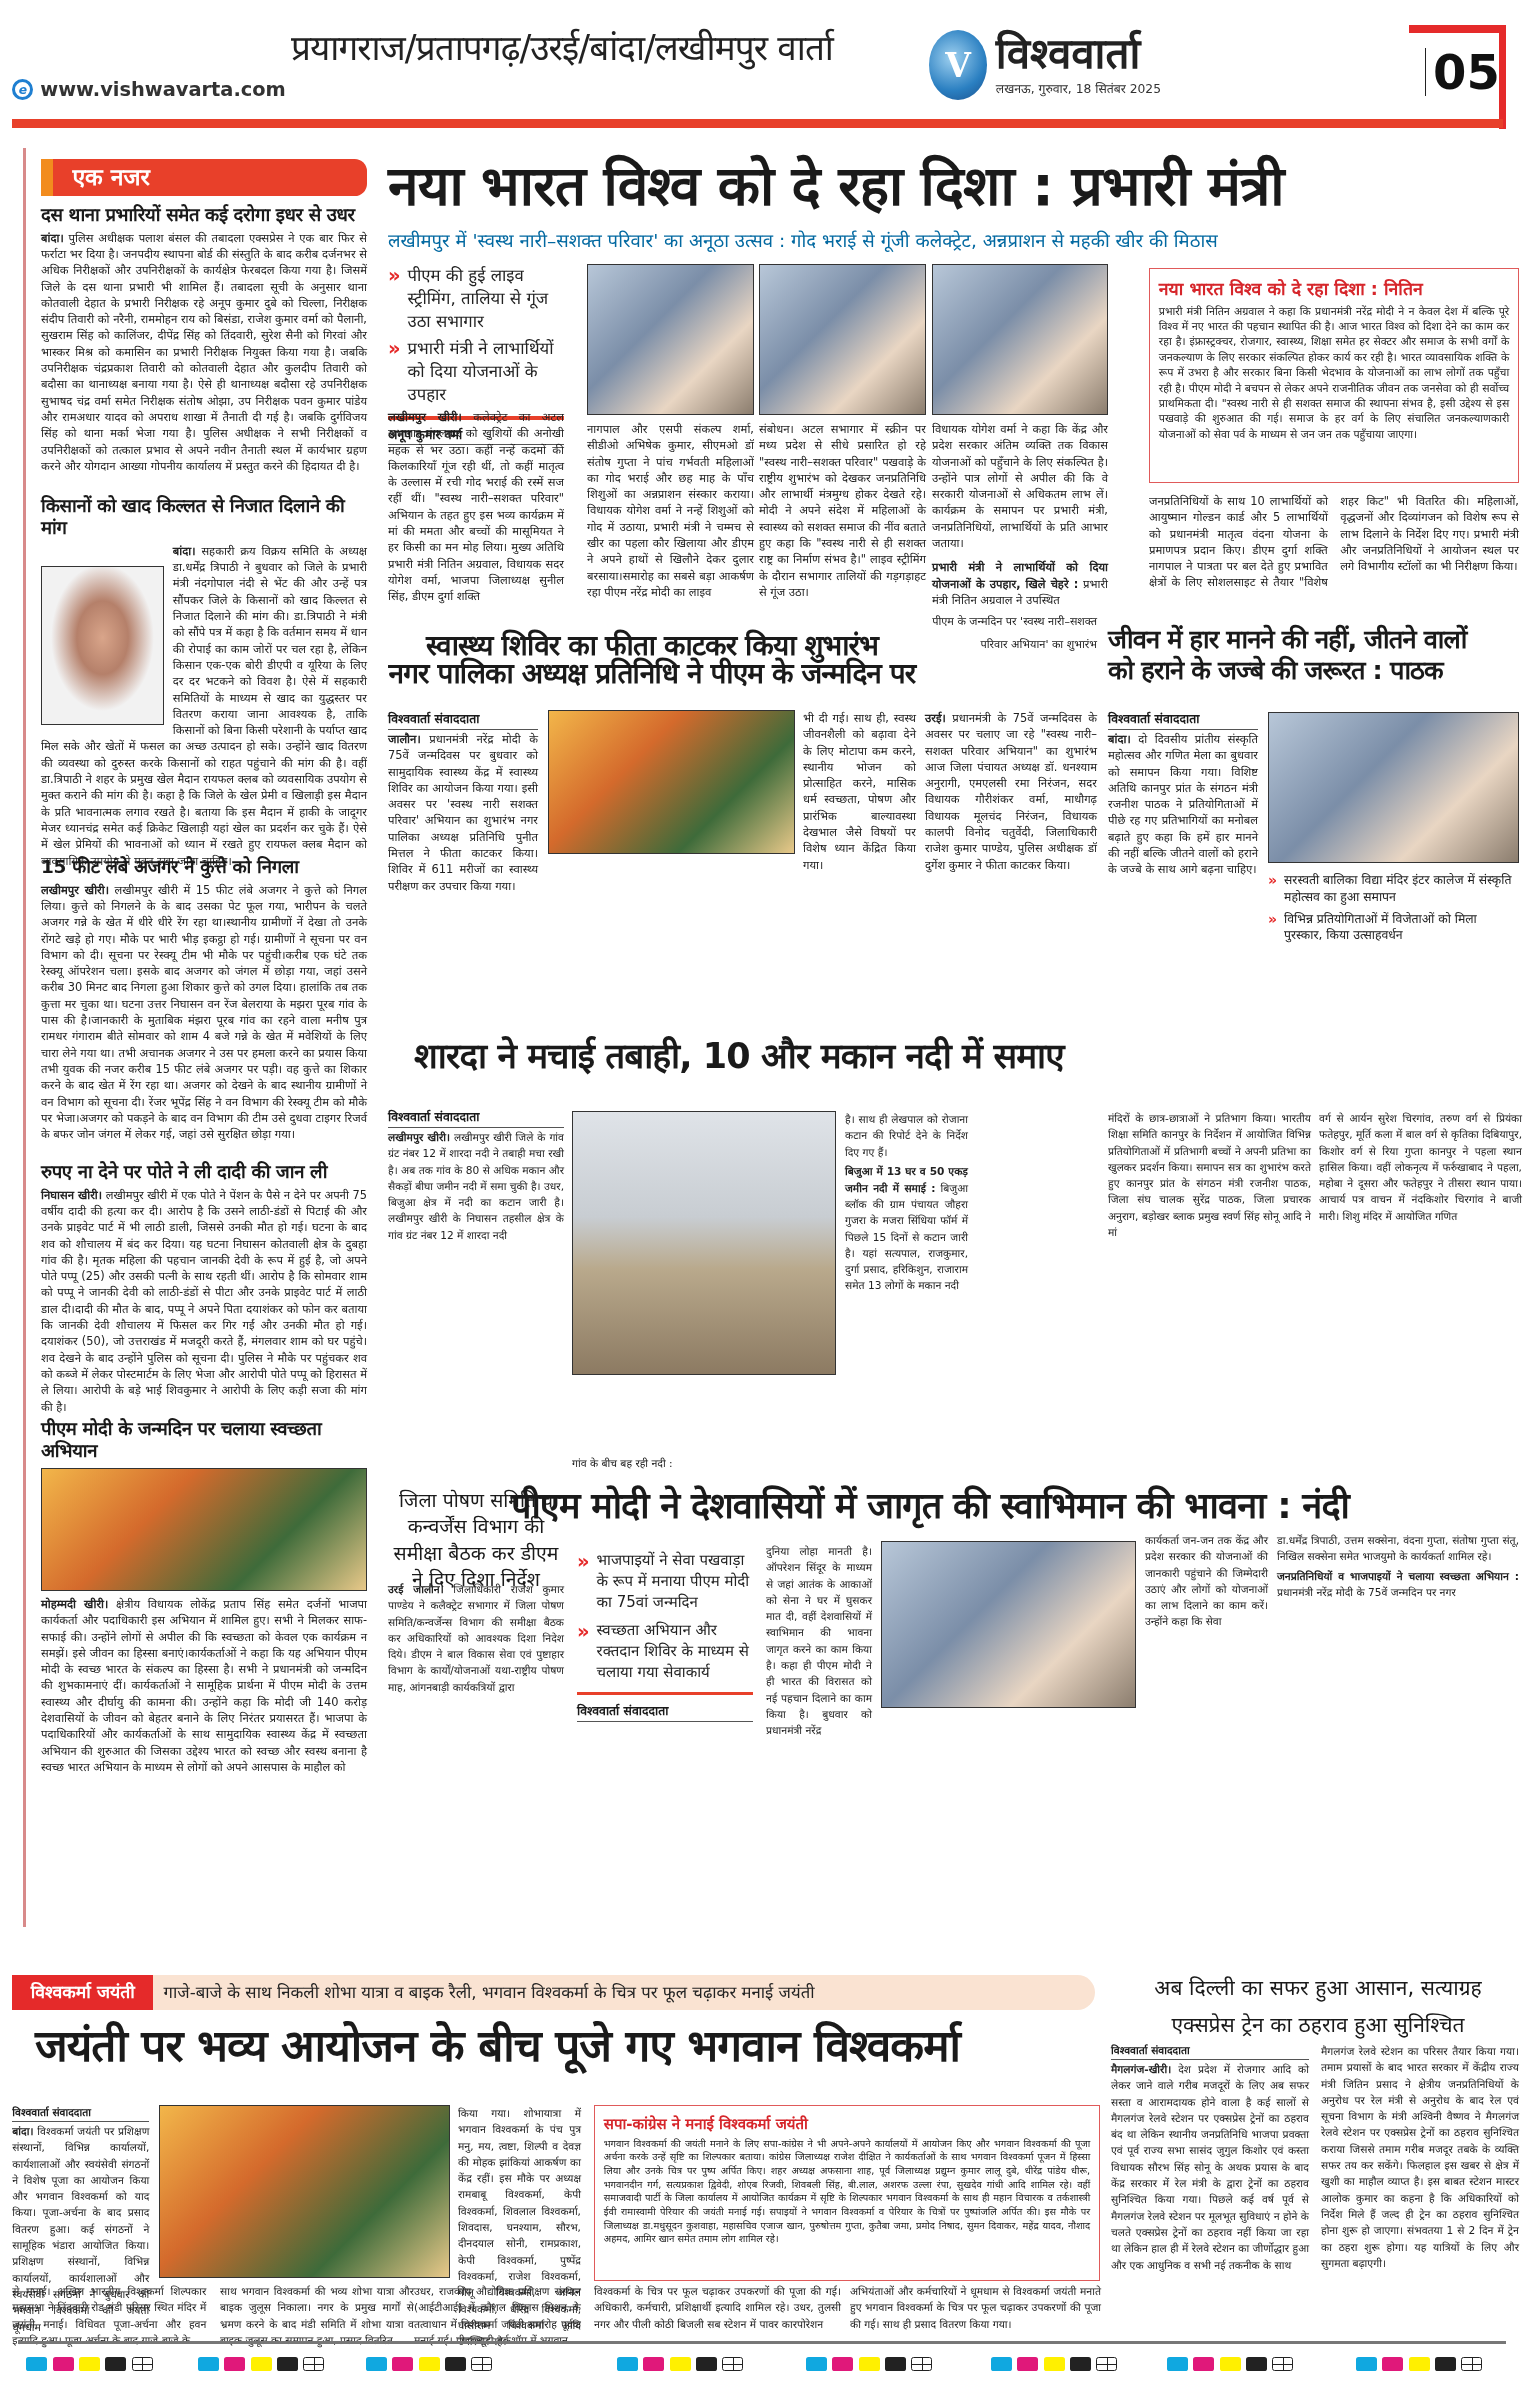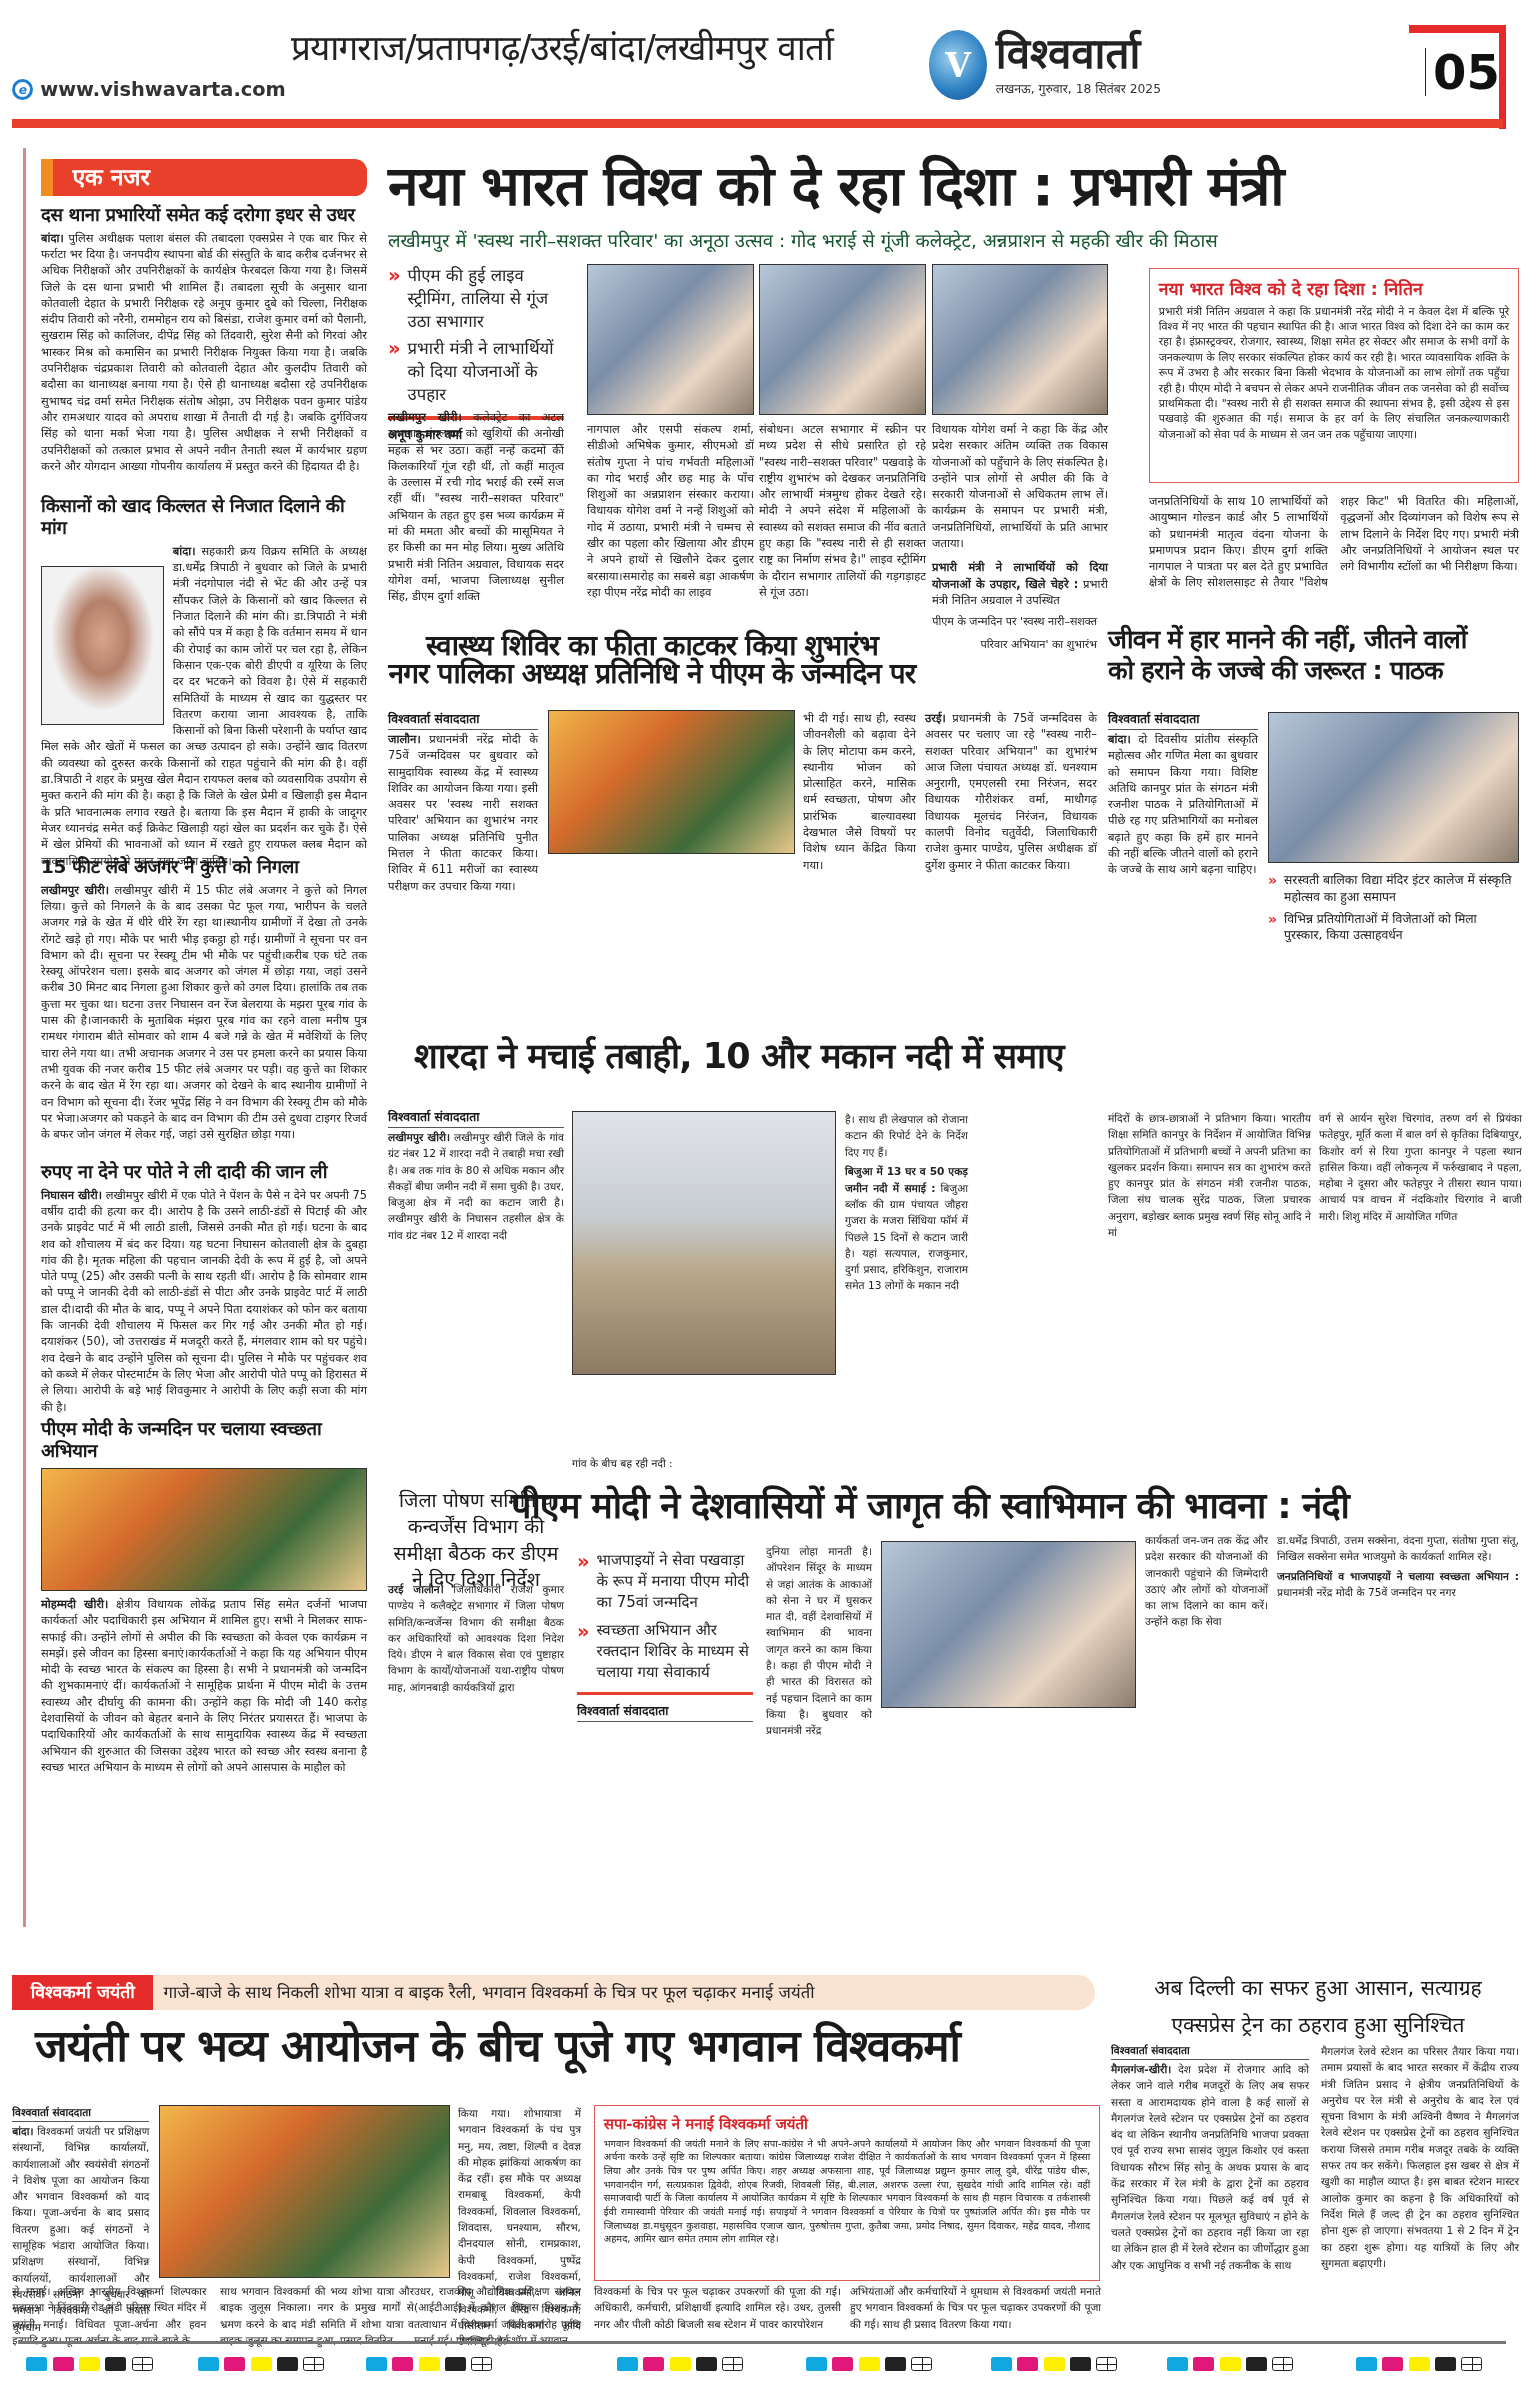--- a/index.html
+++ b/index.html
@@ -19,21 +19,21 @@
   .col{font-size:11.4px;line-height:16.3px;text-align:justify;color:#222}
   .lead{font-weight:bold}
   .ek-nazar{left:41px;top:159px;width:326px;height:37px;background:#e8402a;border-radius:0 12.3px 12.3px 0;color:#fff;font-size:23px;font-weight:bold;padding-left:19.4px;line-height:37px;border-left:12.3px solid #f28c1e}
   .side-h{font-size:18.5px;font-weight:bold;color:#1a1a1a;line-height:1.2;letter-spacing:-0.4px}
   .photo{background:linear-gradient(135deg,#c9b08a,#8a6d4f 40%,#d8c4a0 70%,#6b5a48);border:1.8px solid #333}
   .photo.blue{background:linear-gradient(135deg,#b8c7d8,#7b8ea8 40%,#e9d6c3 70%,#8b7d6e)}
   .photo.orange{background:linear-gradient(135deg,#f2b64a,#d46a2c 35%,#3e6b3a 70%,#e9c98a)}
   .photo.river{background:linear-gradient(180deg,#dfe3e8 0%,#c8cdd2 40%,#b9a98c 60%,#8c7a62 100%)}
   .photo.face{background:radial-gradient(ellipse at 50% 45%,#d9a58a 0%,#b5806a 30%,#f2f2f2 60%)}
   .main-h{font-weight:bold;color:#1a1a1a;letter-spacing:-0.9px;white-space:nowrap;line-height:1}
-  .sub-h{color:#14532d;white-space:nowrap}
+  .sub-h{color:#0369a1;white-space:nowrap}
   .bullet{display:flex;gap:7px;font-size:16.7px;line-height:23px;color:#222}
   .chev{color:#e52a2a;font-weight:bold;font-size:19.4px;line-height:23px}
   .redline{height:3.5px;background:#e8402a}
   .byline{font-size:12.3px;font-weight:bold;border-bottom:0.9px solid #555;padding-bottom:1.8px}
   .boxed{border:1.8px solid #e05a5a}
   .box-h{color:#d6262b;font-weight:bold}
   .vk-tag{left:12.3px;top:1975px;width:141px;height:35px;background:#e52a2a;color:#fff;font-size:17.6px;font-weight:bold;line-height:35px;text-align:center}
   .vk-strip{left:153px;top:1975px;width:942px;height:35px;background:#fae3d2;border-radius:0 17.6px 17.6px 0;font-size:16.7px;line-height:35px;padding-left:10.6px;color:#222;white-space:nowrap}
   .hr-grey{height:2.6px;background:#777}
   .reg{display:flex;gap:5.3px;align-items:center}

